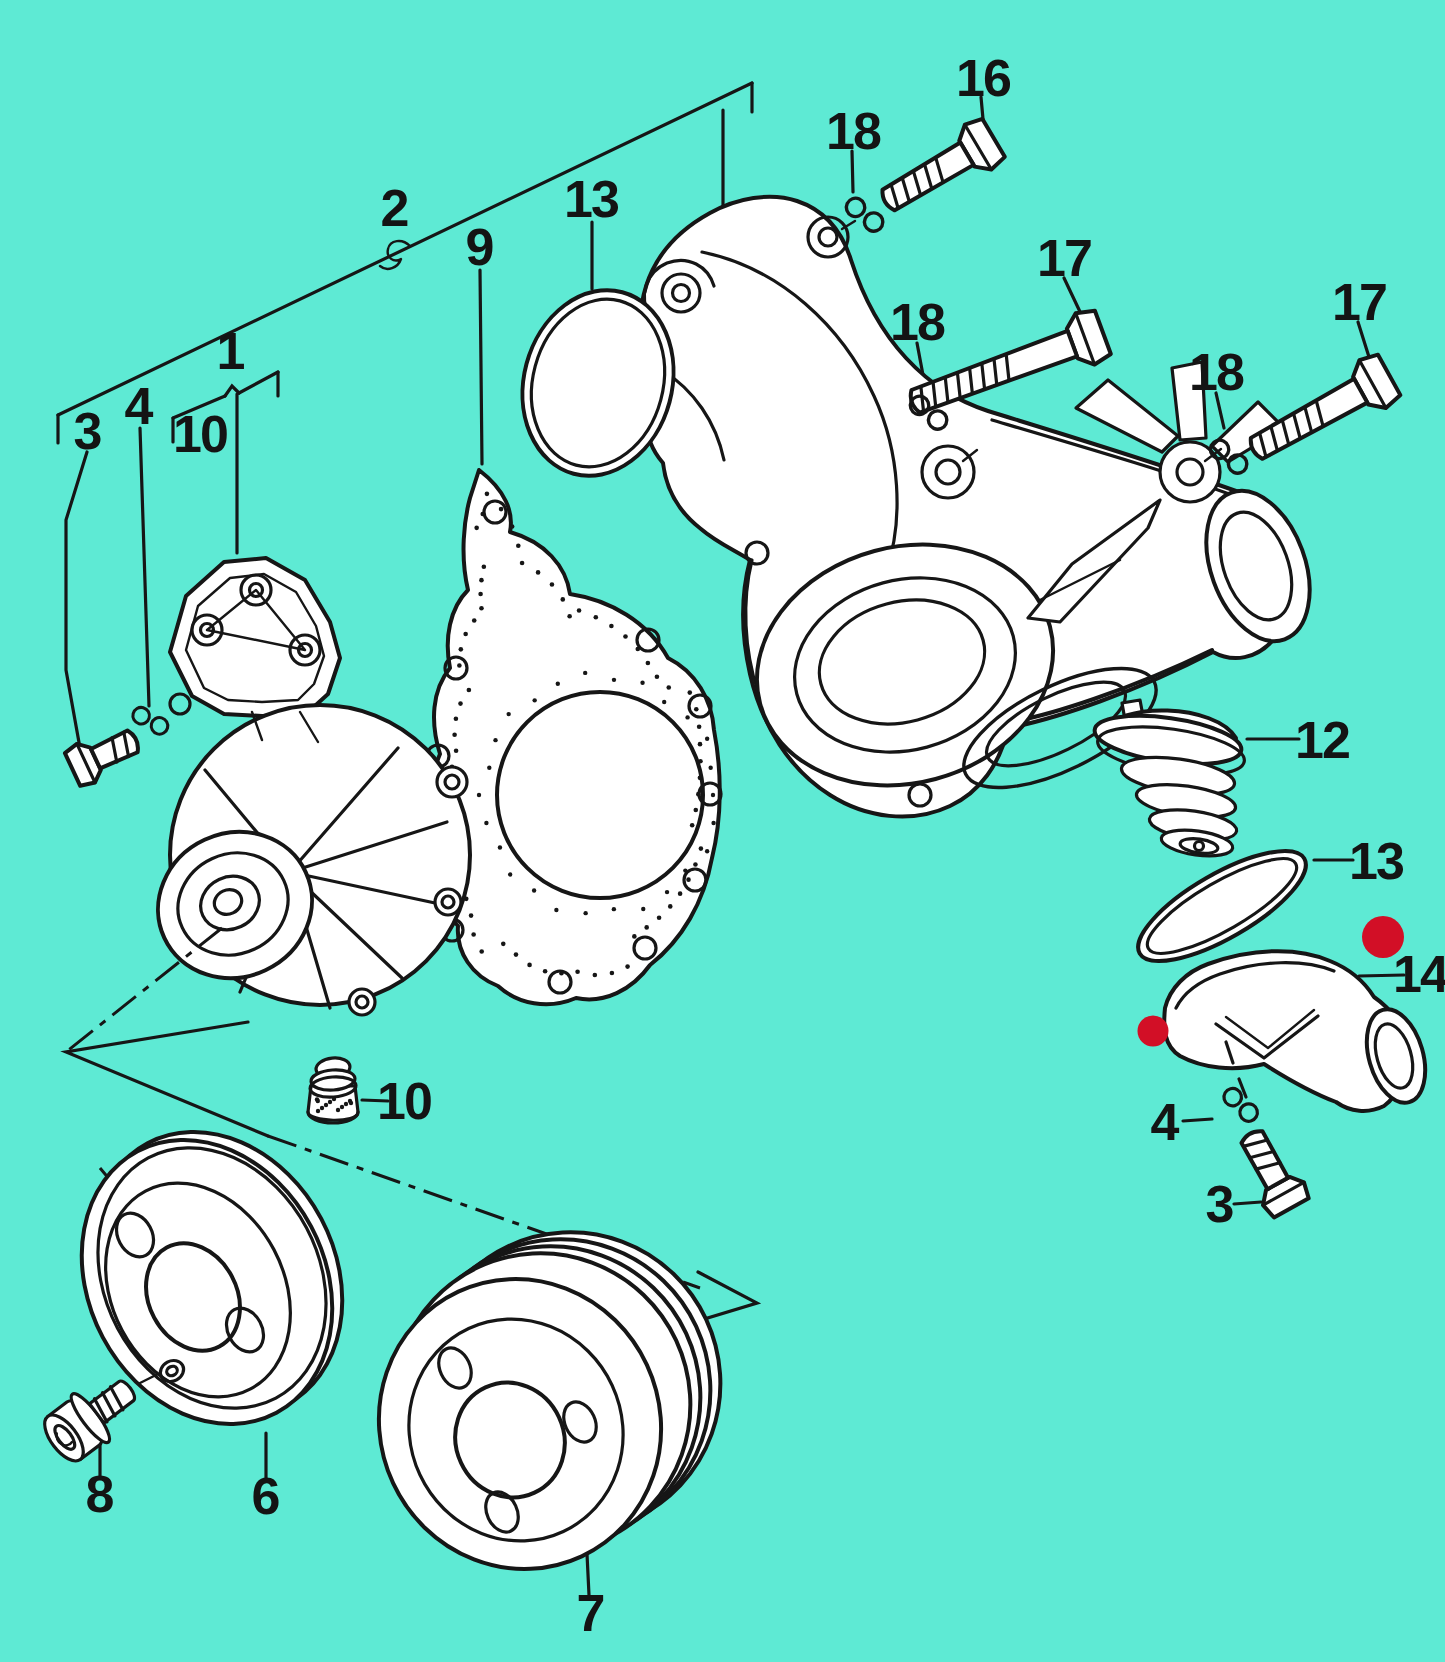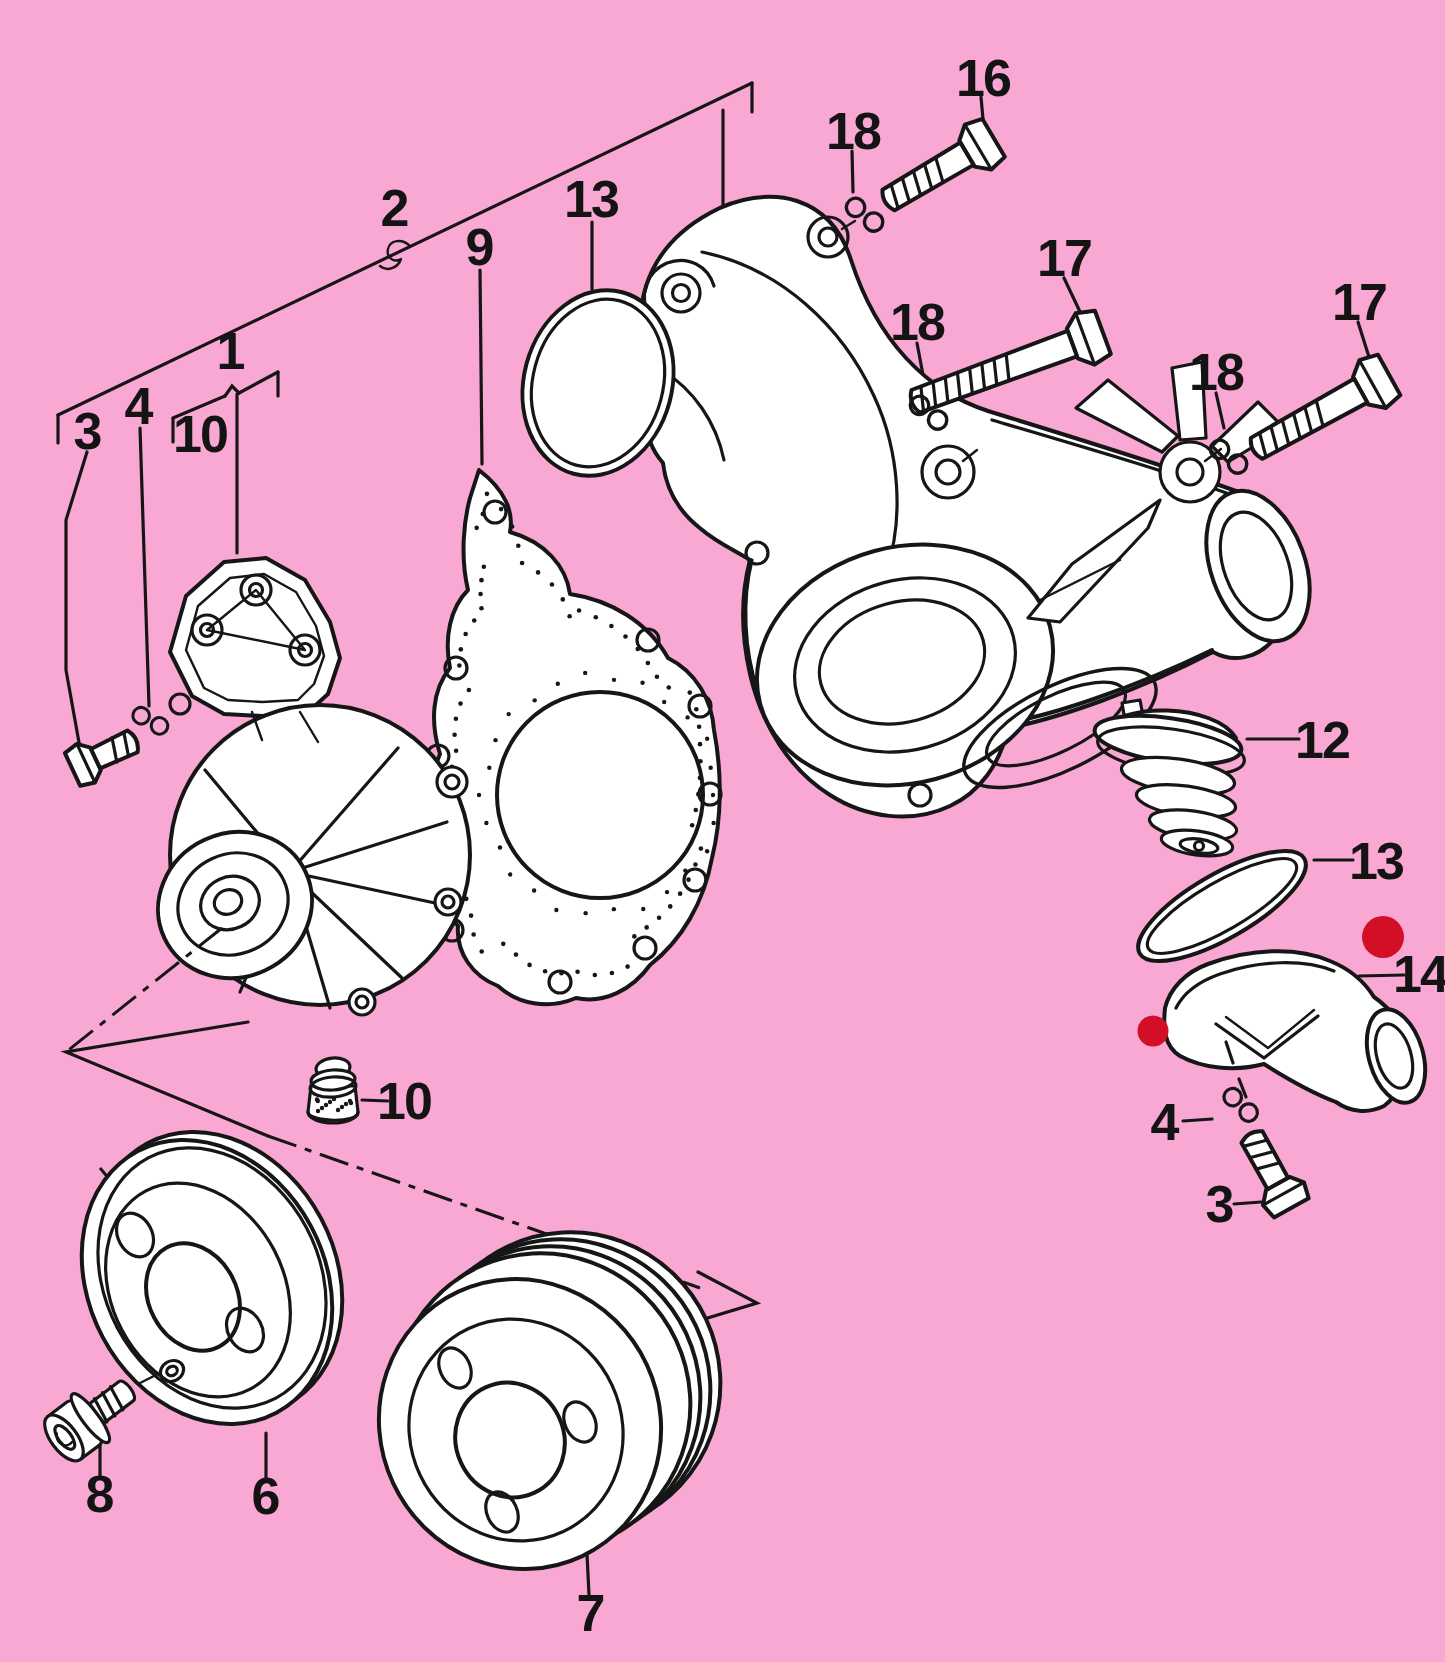--- a/index.html
+++ b/index.html
@@ -1,16 +1,16 @@
 <!DOCTYPE html>
 <html><head>
 <meta charset="utf-8">
 <style>
   html,body{margin:0;padding:0;background:#ffffff;}
-  .canvas{position:relative;width:1445px;height:1662px;background:#f9a8d4;overflow:hidden;}
+  .canvas{position:relative;width:1445px;height:1662px;background:#5eead4;overflow:hidden;}
   svg{position:absolute;left:0;top:0;}
   
   .w   {fill:#ffffff;stroke:#161616;stroke-width:4;stroke-linejoin:round;stroke-linecap:round;}
   .w3  {fill:#ffffff;stroke:#161616;stroke-width:3.2;stroke-linejoin:round;stroke-linecap:round;}
   .s   {fill:none;stroke:#161616;stroke-width:4;stroke-linejoin:round;stroke-linecap:round;}
   .s3  {fill:none;stroke:#161616;stroke-width:3.2;stroke-linejoin:round;stroke-linecap:round;}
   .s2  {fill:none;stroke:#161616;stroke-width:3.4;stroke-linejoin:round;stroke-linecap:round;}
   .thin{fill:none;stroke:#161616;stroke-width:2.4;stroke-linejoin:round;stroke-linecap:round;}
   .leader{fill:none;stroke:#161616;stroke-width:3.2;stroke-linecap:round;}
   .dashdot{fill:none;stroke:#161616;stroke-width:3;stroke-dasharray:30 9 7 9;}

